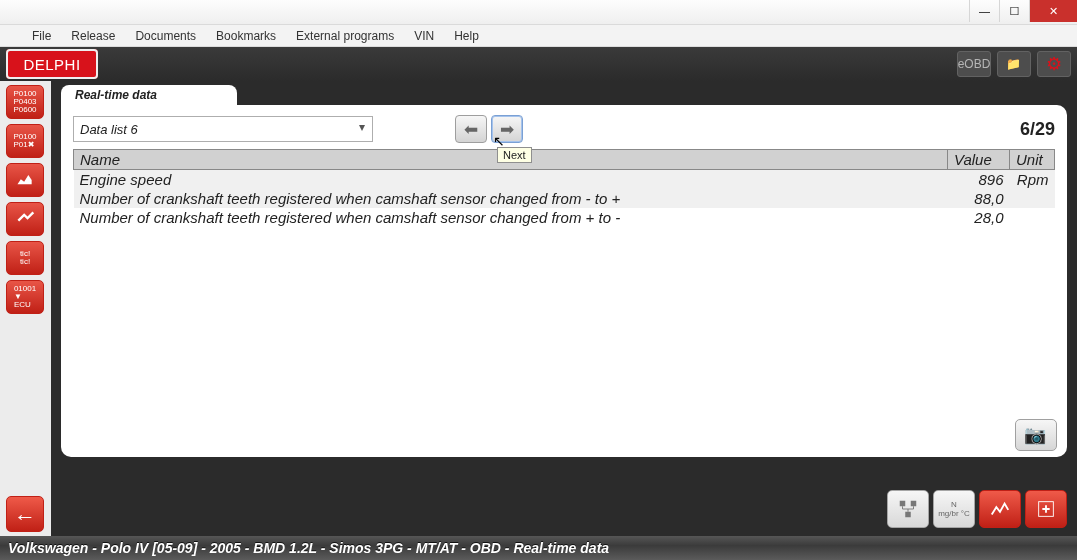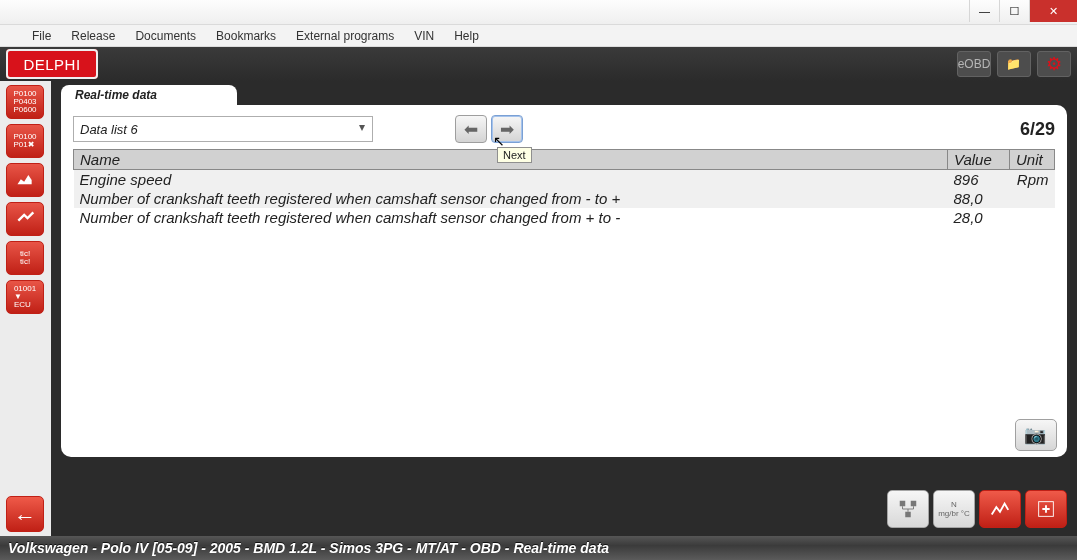--- a/index.html
+++ b/index.html
@@ -43,21 +43,21 @@
 .nav-btn.hover { border-color:#7aa0d4; box-shadow: 0 0 0 1px #a5c3ec inset; }
 .tooltip { position:absolute; left: 42px; top: 32px; background: #feffe4; border:1px solid #8f8f8f; font-size: 11px; padding: 1px 5px; color:#222; }
 .page-counter { position:absolute; right: 0; top: 4px; font-size: 18px; font-weight: bold; color:#222; }
 .cursor { position:absolute; left: 38px; top: 18px; font-size:14px; z-index:3; pointer-events:none; color:#000; }
 
 table.data { width: 100%; border-collapse: collapse; font-size: 15px; font-style: italic; }
 table.data th { background: #d1d1d1; border: 1px solid #888; text-align: left; padding: 1px 6px; font-weight: normal; color: #222; }
 table.data th.value, table.data th.unit { text-align: left; }
 table.data td { padding: 1px 6px; color: #222; border-left: 0; border-right: 0; }
 table.data tr.stripe td { background: #f0f0f0; }
-table.data td.val { text-align: left; }
+table.data td.val { text-align: right; }
 table.data td.unit { text-align: right; width: 45px; }
 
 .panel-bottom { position: absolute; bottom: 6px; right: 10px; }
 .snap-btn { width: 42px; height: 32px; border: 1px solid #a0a0a0; border-radius: 5px; background: linear-gradient(#f6f6f6,#d6d6d6); display:flex; align-items:center; justify-content:center; color:#555; font-size: 18px; }
 
 .footer-controls { position:absolute; bottom: 8px; right: 10px; display: flex; gap: 4px; }
 .foot-btn { width: 42px; height: 38px; border-radius: 5px; border: 1px solid #a5a5a5; background: linear-gradient(#f6f6f6,#d8d8d8); display:flex; align-items:center; justify-content:center; color:#666; }
 .foot-btn.red { border-color:#c02016; background: linear-gradient(#ef5a49,#c02016); color:white; }
 
 .statusbar { height: 24px; background: linear-gradient(180deg,#565656 0%, #3b3b3b 40%, #5b5b5b 100%); display:flex; align-items:center; padding: 0 8px; }

